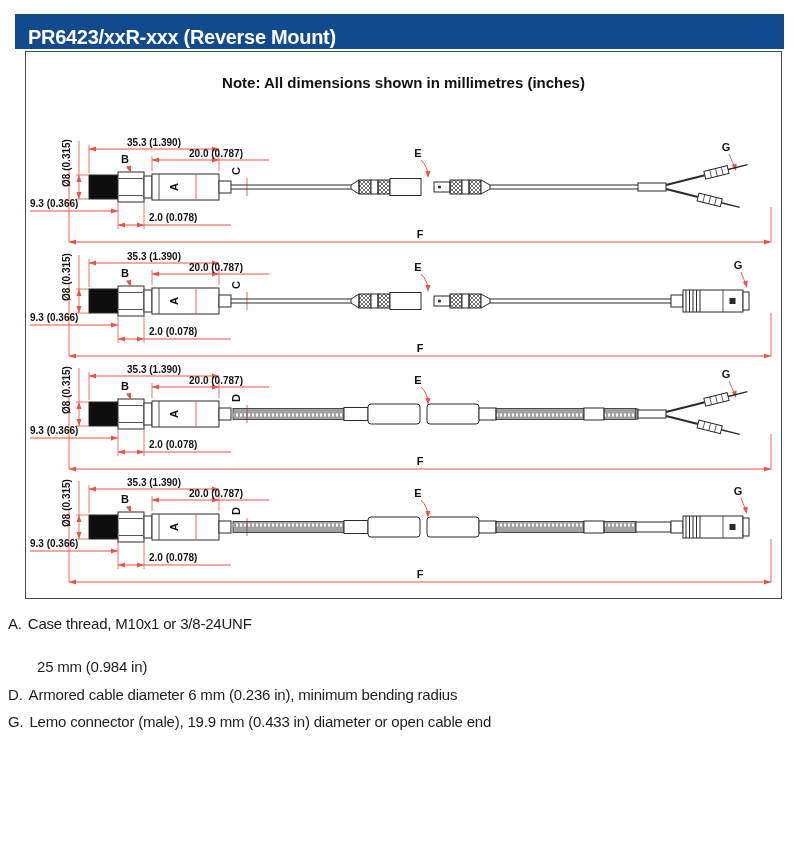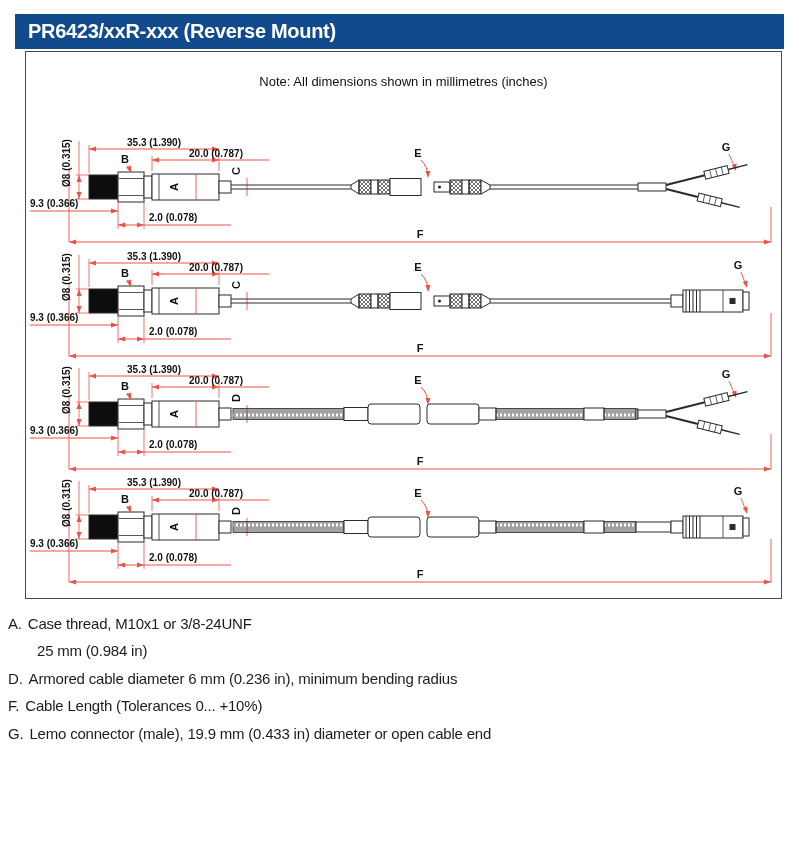--- a/index.html
+++ b/index.html
@@ -1,30 +1,30 @@
 <!DOCTYPE html>
 <html><head>
 <meta charset="utf-8">
 <style>
   html,body{margin:0;padding:0;background:#fff;}
   .page{width:799px;height:859px;background:#fff;overflow:hidden;position:relative;
         font-family:"Liberation Sans", sans-serif;}
   .title-bar{margin:14px 15px 2px 15px;height:35px;background:#114b8d;color:#fff;
-        display:flex;align-items:center;}
+        display:flex;align-items:flex-end;}
   .title-bar span{font-size:20px;font-weight:700;letter-spacing:-0.3px;padding-left:13px;}
   .diagram-panel{position:relative;margin:0 17px 0 25px;height:546px;border:1px solid #4a4a4a;
         background:#fff;}
   .note{position:absolute;top:22px;left:0;width:100%;text-align:center;
-        font-size:13px;font-weight:400;color:#111;}
+        font-size:15px;font-weight:700;color:#111;}
   #diagram-svg{position:absolute;top:0;left:0;}
   #diagram-svg text{font-family:"Liberation Sans", sans-serif;font-weight:700;fill:#111;}
   .legend{margin:11px 10px 0 8px;font-size:15px;line-height:27.4px;color:#1d1d1d;
         letter-spacing:-0.2px;}
   .lg .k{margin-right:6px;}
-  .lg.cont{padding-left:29px;}
+  .lg.cont{padding-left:29px;margin-top:16px;}
 </style>
 </head>
 <body>
 
 <div class="page">
 
   <div class="title-bar">
     <span>PR6423/xxR-xxx (Reverse Mount)</span>
   </div>
 
@@ -361,17 +361,16 @@
           <path d="M721,462 l-7,-2.5 l0,5 Z" fill="#ee5145" transform="rotate(75 721 462)"></path>
         </g>
       </svg>
     <div class="note">Note: All dimensions shown in millimetres (inches)</div>
   </div>
 
   <div class="legend">
     <div class="lg"><span class="k">A.</span><span>Case thread, M10x1 or 3/8-24UNF</span></div>
     <div class="lg cont">25 mm (0.984 in)</div>
     <div class="lg"><span class="k">D.</span><span>Armored cable diameter 6 mm (0.236 in), minimum bending radius</span></div>
-    <div class="lg"><span class="k">F.</span><span>Cable Length (Tolerances 0... +10%)</span></div>
     <div class="lg"><span class="k">G.</span><span>Lemo connector (male), 19.9 mm (0.433 in) diameter or open cable end</span></div>
   </div>
 
 </div>
 
 </body></html>

